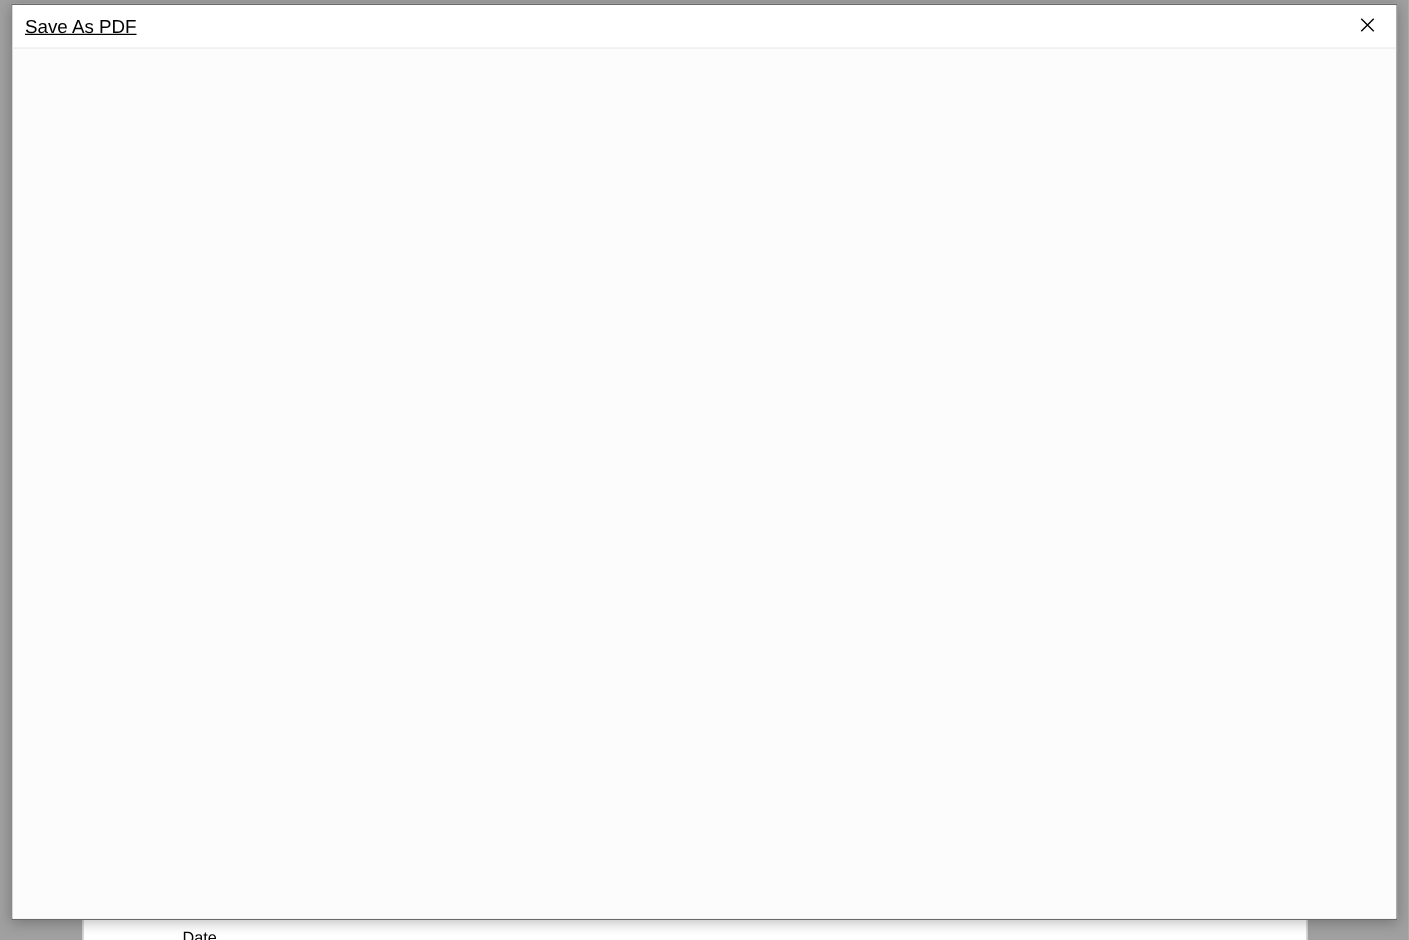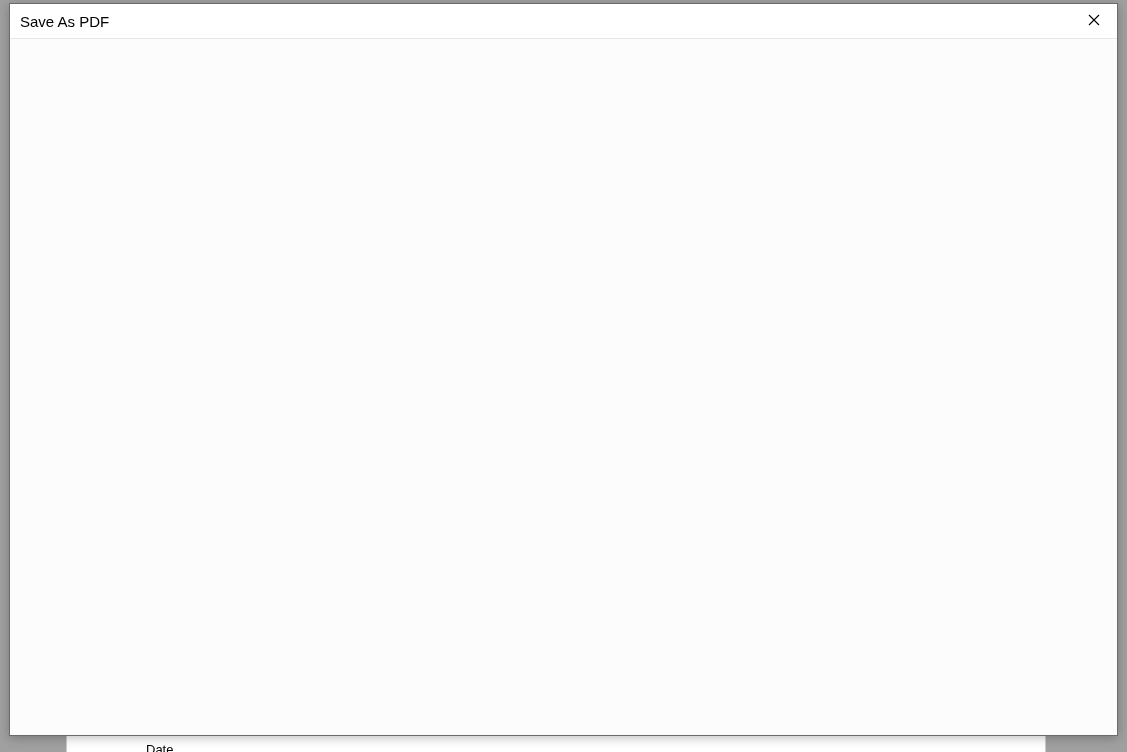--- a/index.html
+++ b/index.html
@@ -50,20 +50,21 @@
       box-shadow: 0 2px 10px rgba(0,0,0,0.25);
     }
     .titlebar {
       height: 35px;
       display: flex;
       align-items: center;
       justify-content: space-between;
       padding: 0 0 0 10px;
       background: #ffffff;
       border-bottom: 1px solid #e8e8e8;
+      text-decoration: underline;
     }
     .title-text {
       font-size: 15px;
       color: #000000;
       font-weight: 400;
     }
     .close-btn {
       width: 46px;
       height: 35px;
       display: flex;

